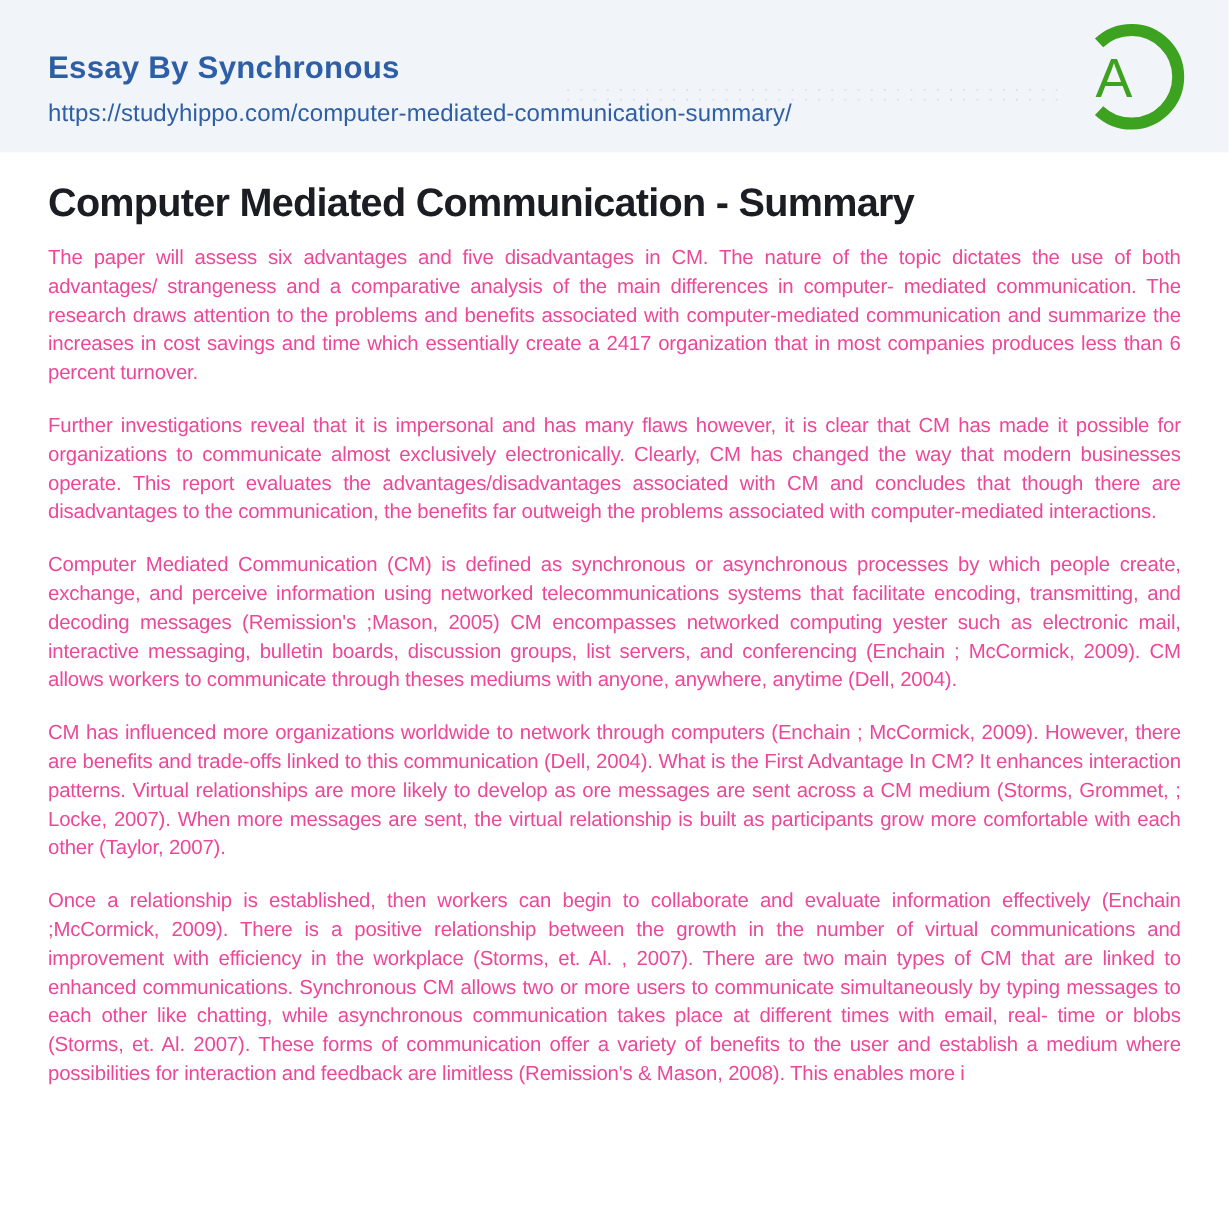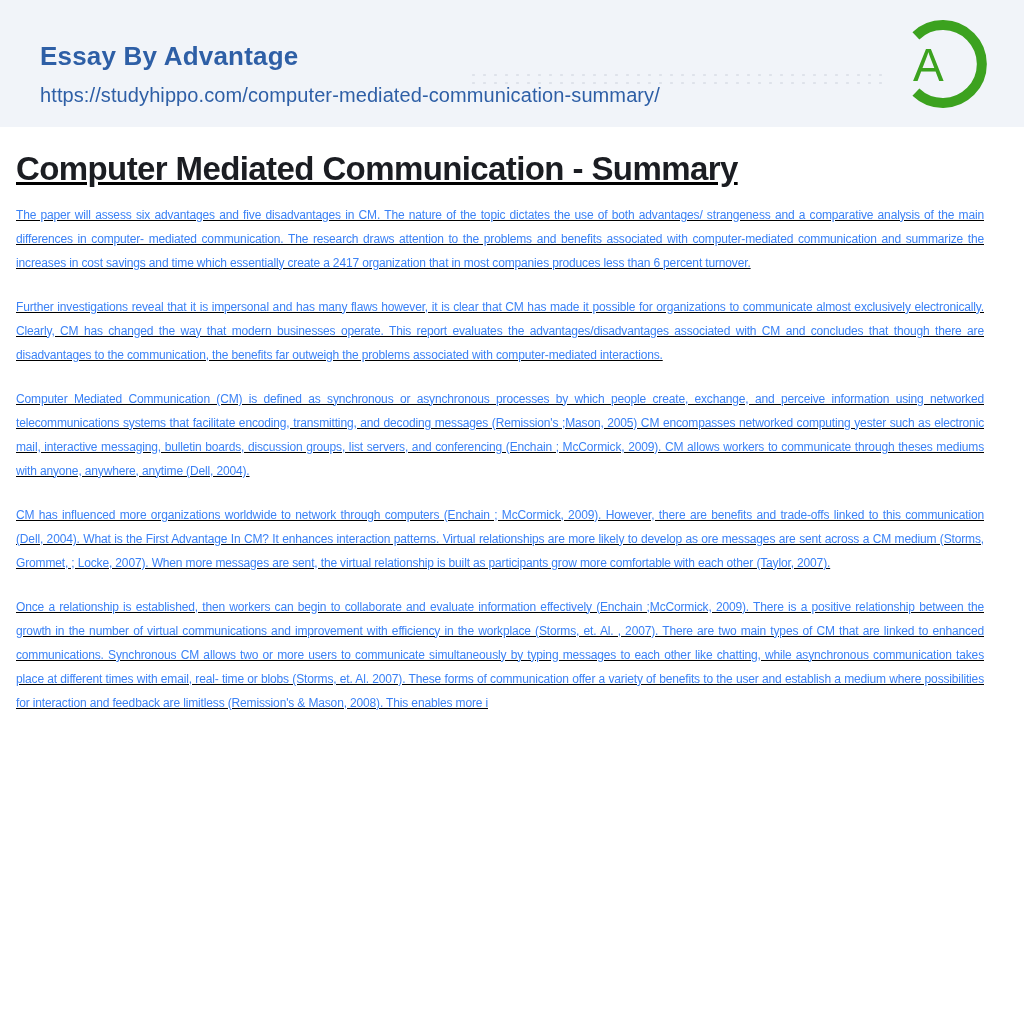--- a/index.html
+++ b/index.html
@@ -54,49 +54,48 @@
     opacity: 0.8;
   }
   .logo {
     position: absolute;
     right: 32px;
     top: 12px;
     width: 104px;
     height: 104px;
   }
   .main {
-    padding: 22px 40px 0 16px;
-    text-decoration: underline;
+    padding: 22px 40px 0 40px;
   }
   .doc-title {
     color: #1b1d22;
     font-size: 33px;
     font-weight: 700;
     letter-spacing: -0.6px;
     line-height: 1.2;
     margin-bottom: 14px;
   }
   .doc-paragraph {
-    color: #3b82f6;
-    font-size: 12px;
+    color: #ec4899;
+    font-size: 17px;
     line-height: 24px;
     letter-spacing: -0.15px;
     text-align: justify;
     margin-bottom: 20px;
   }
 </style>
 </head>
 <body>
 
 <div class="page">
 
   <div class="header">
     <div class="dotted-pattern"></div>
     <div class="header-inner">
-      <div class="site-title">Essay By Advantage</div>
+      <div class="site-title">Essay By Synchronous</div>
       <a class="site-url" href="#">https://studyhippo.com/computer-mediated-communication-summary/</a>
     </div>
     <div class="logo">
       <svg width="104" height="104" viewBox="0 0 104 104">
 
         <path d="M 27.9 80.2 A 39 39 0 1 0 27.9 23.8" fill="none" stroke="#3ca21f" stroke-width="10" stroke-linecap="butt"></path>
         <text x="25" y="69" font-family="Liberation Sans, sans-serif" font-size="46" font-weight="500" fill="#3ca21f">A</text>
       </svg>
     </div>
   </div>

